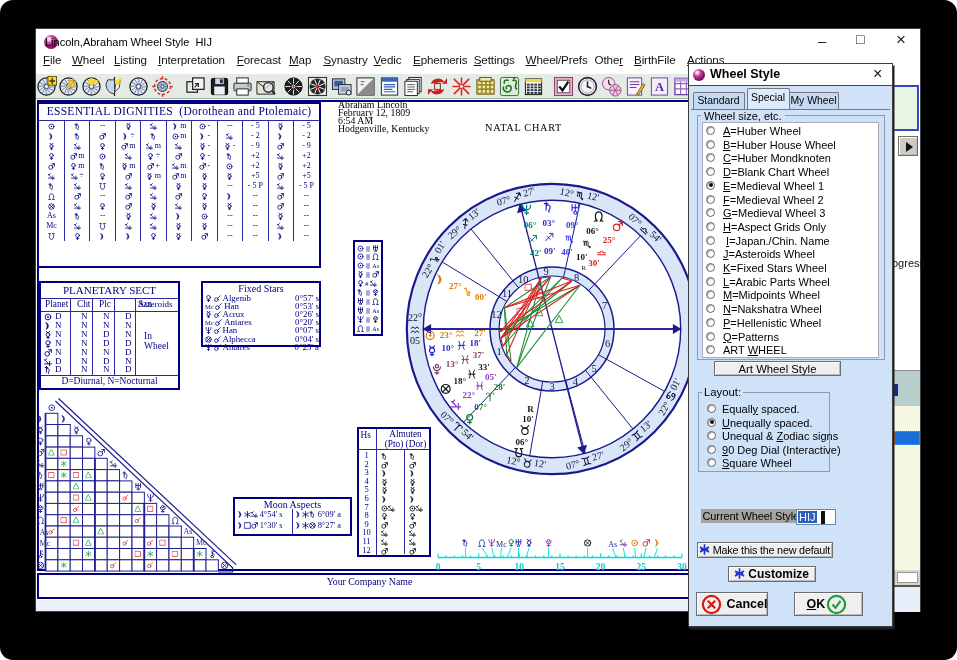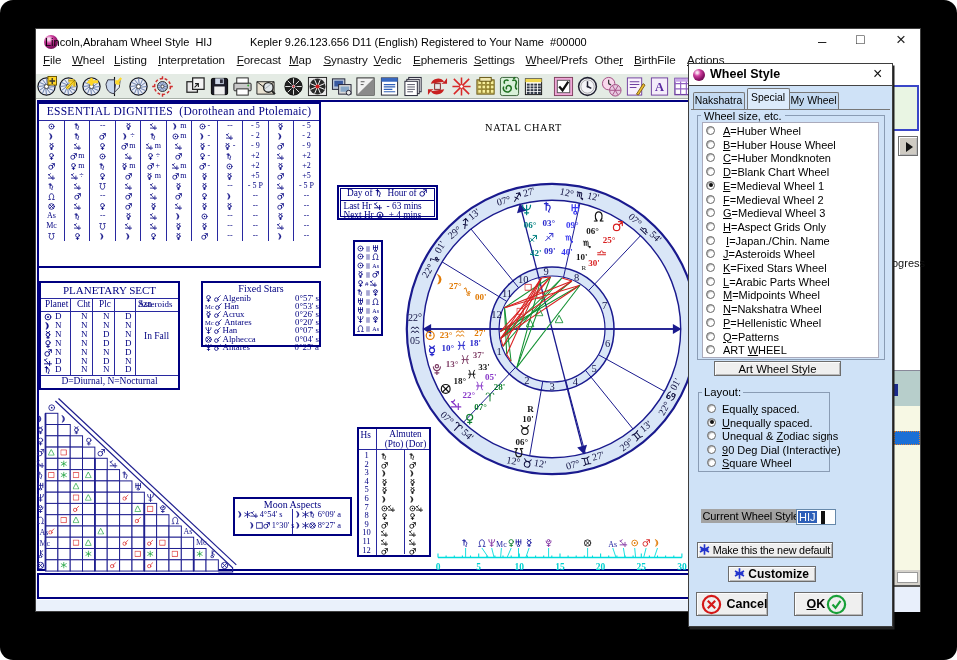--- a/index.html
+++ b/index.html
@@ -131,21 +131,20 @@
       </symbol>
       <symbol id="y-retro" viewBox="0 0 10 10" stroke-width="1.1" stroke-linecap="round" stroke-linejoin="round">
         <path d="M2.5,10 V0.8 H5.6 C7.6,0.8 7.6,4.6 5.6,4.6 H2.5 M5,4.6 L7.8,10" fill="none" stroke="currentColor"></path>
       </symbol>
     </defs>
   </svg>
 <div id="win">
     <div class="abs" style="left:0;top:0;width:884px;height:27px;background:#fff">
       <div class="abs" style="left:8px;top:6px;width:14px;height:14px;border-radius:50%;background:radial-gradient(circle at 35% 30%,#f8e0f0 8%,#d040a0 30%,#8c1468 60%,#4a0838 100%)"></div>
       <div class="abs" style="left:9px;top:7px;font-size:11px;color:#000">Lincoln,Abraham Wheel Style&nbsp; HIJ</div>
-      <div class="abs" style="left:214px;top:7px;font-size:11px;color:#000">Kepler 9.26.123.656 D11 (English) Registered to Your Name&nbsp; #00000</div>
       <div class="abs" style="left:782px;top:3px;font-size:15px;color:#222">–</div>
       <div class="abs" style="left:820px;top:2px;font-size:14px;color:#222">□</div>
       <div class="abs" style="left:860px;top:1px;font-size:17px;color:#222">×</div>
     </div>
     <div id="menubar" class="abs" style="left:0;top:23px;width:772px;height:18px;background:#fff">
       <span style="left:7px"><u>F</u>ile</span>
       <span style="left:36px"><u>W</u>heel</span>
       <span style="left:78px"><u>L</u>isting</span>
       <span style="left:122px"><u>I</u>nterpretation</span>
       <span style="left:200.7px"><u>F</u>orecast</span>
@@ -837,21 +836,21 @@
           </svg></span>
         <span style="position:absolute;left:14px">D</span>
         <span style="position:absolute;left:40px">N</span>
         <span style="position:absolute;left:62px">N</span>
         <span style="position:absolute;left:84px">D</span>
       </div>
       <div style="position:absolute;left:28.5px;top:15px;width:1px;height:77px;background:#2828a0"></div>
       <div style="position:absolute;left:51px;top:15px;width:1px;height:77px;background:#2828a0"></div>
       <div style="position:absolute;left:73px;top:15px;width:1px;height:77px;background:#2828a0"></div>
       <div style="position:absolute;left:94px;top:15px;width:1px;height:77px;background:#2828a0"></div>
-      <div class="ser" style="position:absolute;top:48px;left:103px;font-size:9.5px">In Fall</div>
+      <div class="ser" style="position:absolute;top:48px;left:103px;font-size:9.5px">In Wheel</div>
       <div class="ser" style="position:absolute;top:92px;left:0;width:100%;border-top:1px solid #2828a0;text-align:center;font-size:9.5px">D=Diurnal, N=Nocturnal</div>
     </div>
     <div class="abs" style="left:165px;top:252px;width:120px;height:66px;border:2px solid #000080;background:#fff;overflow:visible">
       <div class="ser" style="position:absolute;top:0px;width:100%;text-align:center;font-size:10px">Fixed Stars</div>
       <div class="ser" style="position:absolute;top:10.5px;left:2px;width:114px;font-size:8.8px;line-height:8.5px;white-space:nowrap"><svg style="position:relative;top:1px;" width="7" height="7" viewBox="0 0 10 10">
           <use href="#y-venus"></use>
         </svg> <svg style="position:relative;top:1px;" width="7" height="7" viewBox="0 0 10 10">
           <use href="#y-conj"></use>
         </svg> Algenib<span style="position:absolute;right:0">0°57' s</span></div>
       <div class="ser" style="position:absolute;top:18.7px;left:2px;width:114px;font-size:8.8px;line-height:8.5px;white-space:nowrap"><span style="font-size:6.5px">Mc</span> <svg style="position:relative;top:1px;" width="7" height="7" viewBox="0 0 10 10">
@@ -1153,21 +1152,21 @@
     <div class="abs" style="left:197px;top:468px;width:119px;height:39px;border:2px solid #000080;background:#fff">
       <div class="ser" style="position:absolute;top:0;width:100%;text-align:center;font-size:10px">Moon Aspects</div>
       <div style="position:absolute;left:57px;top:10px;width:1px;height:25px;background:#2828a0"></div>
       <div class="ser" style="position:absolute;left:2px;top:11px;font-size:8.4px;white-space:nowrap;line-height:9px"><svg style="position:relative;top:1px;" width="7" height="7" viewBox="0 0 10 10">
           <use href="#y-moon"></use>
         </svg><svg style="position:relative;top:1px;" width="7" height="7" viewBox="0 0 10 10">
           <use href="#y-sextile"></use>
         </svg><svg style="position:relative;top:1px;" width="7" height="7" viewBox="0 0 10 10">
           <use href="#y-jupiter"></use>
         </svg> 4°54' s</div>
-      <div class="ser" style="position:absolute;left:14px;top:22px;font-size:8.4px;white-space:nowrap;line-height:9px"><svg style="position:relative;top:1px;" width="7" height="7" viewBox="0 0 10 10">
+      <div class="ser" style="position:absolute;left:2px;top:22px;font-size:8.4px;white-space:nowrap;line-height:9px"><svg style="position:relative;top:1px;" width="7" height="7" viewBox="0 0 10 10">
           <use href="#y-moon"></use>
         </svg><svg style="position:relative;top:1px;" width="7" height="7" viewBox="0 0 10 10">
           <use href="#y-square"></use>
         </svg><svg style="position:relative;top:1px;" width="7" height="7" viewBox="0 0 10 10">
           <use href="#y-mars"></use>
         </svg> 1°30' s</div>
       <div class="ser" style="position:absolute;left:60px;top:11px;font-size:8.4px;white-space:nowrap;line-height:9px"><svg style="position:relative;top:1px;" width="7" height="7" viewBox="0 0 10 10">
           <use href="#y-moon"></use>
         </svg><svg style="position:relative;top:1px;" width="7" height="7" viewBox="0 0 10 10">
           <use href="#y-sextile"></use>
@@ -1245,37 +1244,25 @@
       <line x1="197.4" y1="14" x2="199.0" y2="23.5" stroke="#00dcdc" stroke-width="0.9"></line>
       <use href="#y-jupiter" x="193.4" y="5.0" width="8" height="8" color="#8030a0"></use>
       <line x1="208.7" y1="14" x2="209.6" y2="23.5" stroke="#00dcdc" stroke-width="0.9"></line>
       <use href="#y-sun" x="204.7" y="5.0" width="8" height="8" color="#e07800"></use>
       <line x1="220.1" y1="14" x2="217.7" y2="23.5" stroke="#00dcdc" stroke-width="0.9"></line>
       <use href="#y-mars" x="216.1" y="5.0" width="8" height="8" color="#d82020"></use>
       <line x1="231.5" y1="14" x2="228.3" y2="23.5" stroke="#00dcdc" stroke-width="0.9"></line>
       <use href="#y-moon" x="227.5" y="5.0" width="8" height="8" color="#e07800"></use>
     </svg>
     <div class="abs" style="left:1px;top:544px;width:665px;height:26px;border:2px solid #000080;background:#fff">
+      <div class="ser" style="position:absolute;top:1px;width:100%;text-align:center;font-size:9.8px">Your Company Name</div>
     </div>
     <div class="abs" style="left:0px;top:571px;width:884px;height:11px;background:#eaf1fb"></div>
+    <div class="ser abs" style="left:302px;top:72px;font-size:9.8px;line-height:7.9px;color:#000">Abraham Lincoln<br>February 12, 1809<br>6:54 AM<br>Hodgenville, Kentucky</div>
     <div class="ser abs" style="left:449px;top:93px;font-size:10.3px;letter-spacing:0.7px;color:#000">NATAL CHART</div>
-    <div class="abs" style="left:300.5px;top:156px;width:101px;height:35px;border:2px solid #000080;box-shadow:inset 0 0 0 1px #fff,inset 0 0 0 2px #000080;background:#fff">
-      <div class="ser" style="position:absolute;top:0.5px;width:100%;text-align:center;font-size:9.3px">Day of <svg style="position:relative;top:1px;" width="8" height="8" viewBox="0 0 10 10">
-          <use href="#y-saturn"></use>
-        </svg>&nbsp; Hour of <svg style="position:relative;top:1px;" width="8" height="8" viewBox="0 0 10 10">
-          <use href="#y-mars"></use>
-        </svg></div>
-      <div style="position:absolute;left:2px;right:2px;top:12.5px;height:1px;background:#000080"></div>
-      <div class="ser" style="position:absolute;top:13.5px;left:5px;font-size:9.3px;line-height:9px">Last Hr <svg style="position:relative;top:1px;" width="8" height="8" viewBox="0 0 10 10">
-          <use href="#y-jupiter"></use>
-        </svg>&nbsp; - 63 mins</div>
-      <div class="ser" style="position:absolute;top:22.5px;left:5px;font-size:9.3px;line-height:9px">Next Hr <svg style="position:relative;top:1px;" width="8" height="8" viewBox="0 0 10 10">
-          <use href="#y-sun"></use>
-        </svg> &nbsp;+ 4 mins</div>
-    </div>
     <div class="abs" style="left:317px;top:211px;width:30px;height:96px;border:2px solid #000080;background:#fff">
       <div class="ser" style="position:absolute;top:1.5px;left:1.5px;font-size:7px;line-height:8px;white-space:nowrap"><svg style="position:relative;top:1px;" width="7" height="7" viewBox="0 0 10 10">
           <use href="#y-sun"></use>
         </svg> <svg style="position:relative;top:1px;" width="6" height="6" viewBox="0 0 10 10">
           <use href="#y-par"></use>
         </svg> <svg style="position:relative;top:1px;" width="7" height="7" viewBox="0 0 10 10">
           <use href="#y-uranus"></use>
         </svg></div>
       <div class="ser" style="position:absolute;top:10.4px;left:1.5px;font-size:7px;line-height:8px;white-space:nowrap"><svg style="position:relative;top:1px;" width="7" height="7" viewBox="0 0 10 10">
           <use href="#y-sun"></use>
@@ -1518,21 +1505,21 @@
     <div class="abs" style="left:861px;top:543px;width:21px;height:11px;background:#fff;border:1px solid #999"></div>
     <div class="abs" style="left:858px;top:556px;width:26px;height:2px;background:#555"></div>
     <div class="abs" style="left:858px;top:558px;width:26px;height:25px;background:#e8effb"></div>
   </div>
 <div class="abs" style="left:688px;top:63px;width:205px;height:564px;background:#cfe2f7;border:1.5px solid #3e3e3e;box-shadow:1.5px 2.5px 0 #222;font-family:'Liberation Sans',sans-serif">
     <div class="abs" style="left:0;top:0;width:203px;height:22px;background:#fff;border-bottom:1px solid #444">
       <div class="abs" style="left:4px;top:5px;width:12px;height:12px;border-radius:50%;background:radial-gradient(circle at 35% 30%,#f8e0f0 8%,#d040a0 30%,#8c1468 60%,#4a0838 100%)"></div>
       <div class="abs" style="left:21px;top:3px;font-size:12.5px;font-weight:600;color:#000">Wheel Style</div>
       <div class="abs" style="left:184px;top:1px;font-size:16px;color:#111">×</div>
     </div>
-    <div class="abs" style="left:3.5px;top:27.5px;width:52px;height:17px;background:#c4daf2;border:1px solid #777;border-bottom:none;border-radius:2px 2px 0 0;font-size:10.4px;text-align:center;padding-top:2px">Nakshatra</div>
+    <div class="abs" style="left:3.5px;top:27.5px;width:52px;height:17px;background:#c4daf2;border:1px solid #777;border-bottom:none;border-radius:2px 2px 0 0;font-size:10.4px;text-align:center;padding-top:2px">Standard</div>
     <div class="abs" style="left:57.5px;top:24px;width:43px;height:21px;background:#dcebfb;border:1px solid #777;border-bottom:none;border-radius:2px 2px 0 0;font-size:10.4px;text-align:center;padding-top:3px;z-index:3">Special</div>
     <div class="abs" style="left:99px;top:27.5px;width:51px;height:17px;background:#c4daf2;border:1px solid #777;border-bottom:none;border-radius:2px 2px 0 0;font-size:10.4px;text-align:center;padding-top:2px">My Wheel</div>
     <div class="abs" style="left:2px;top:44.5px;width:199px;height:1px;background:#777"></div>
     <div class="abs" style="left:8px;top:51px;width:188px;height:245px;border:1px solid #8a9cb4"></div>
     <div class="abs" style="left:12px;top:45.5px;background:#cfe2f7;padding:0 3px;font-size:11px">Wheel size, etc.</div>
     <div class="abs" style="left:13px;top:58px;width:177px;height:236px;background:#fff;border:1px solid #aab"></div>
     <div class="rad" style="left:17px;top:62.0px"></div>
     <div class="dlg-lbl" style="left:34px;top:61.0px"><u>A</u>=Huber Wheel</div>
     <div class="rad" style="left:17px;top:75.7px"></div>
     <div class="dlg-lbl" style="left:34px;top:74.7px"><u>B</u>=Huber House Wheel</div>

